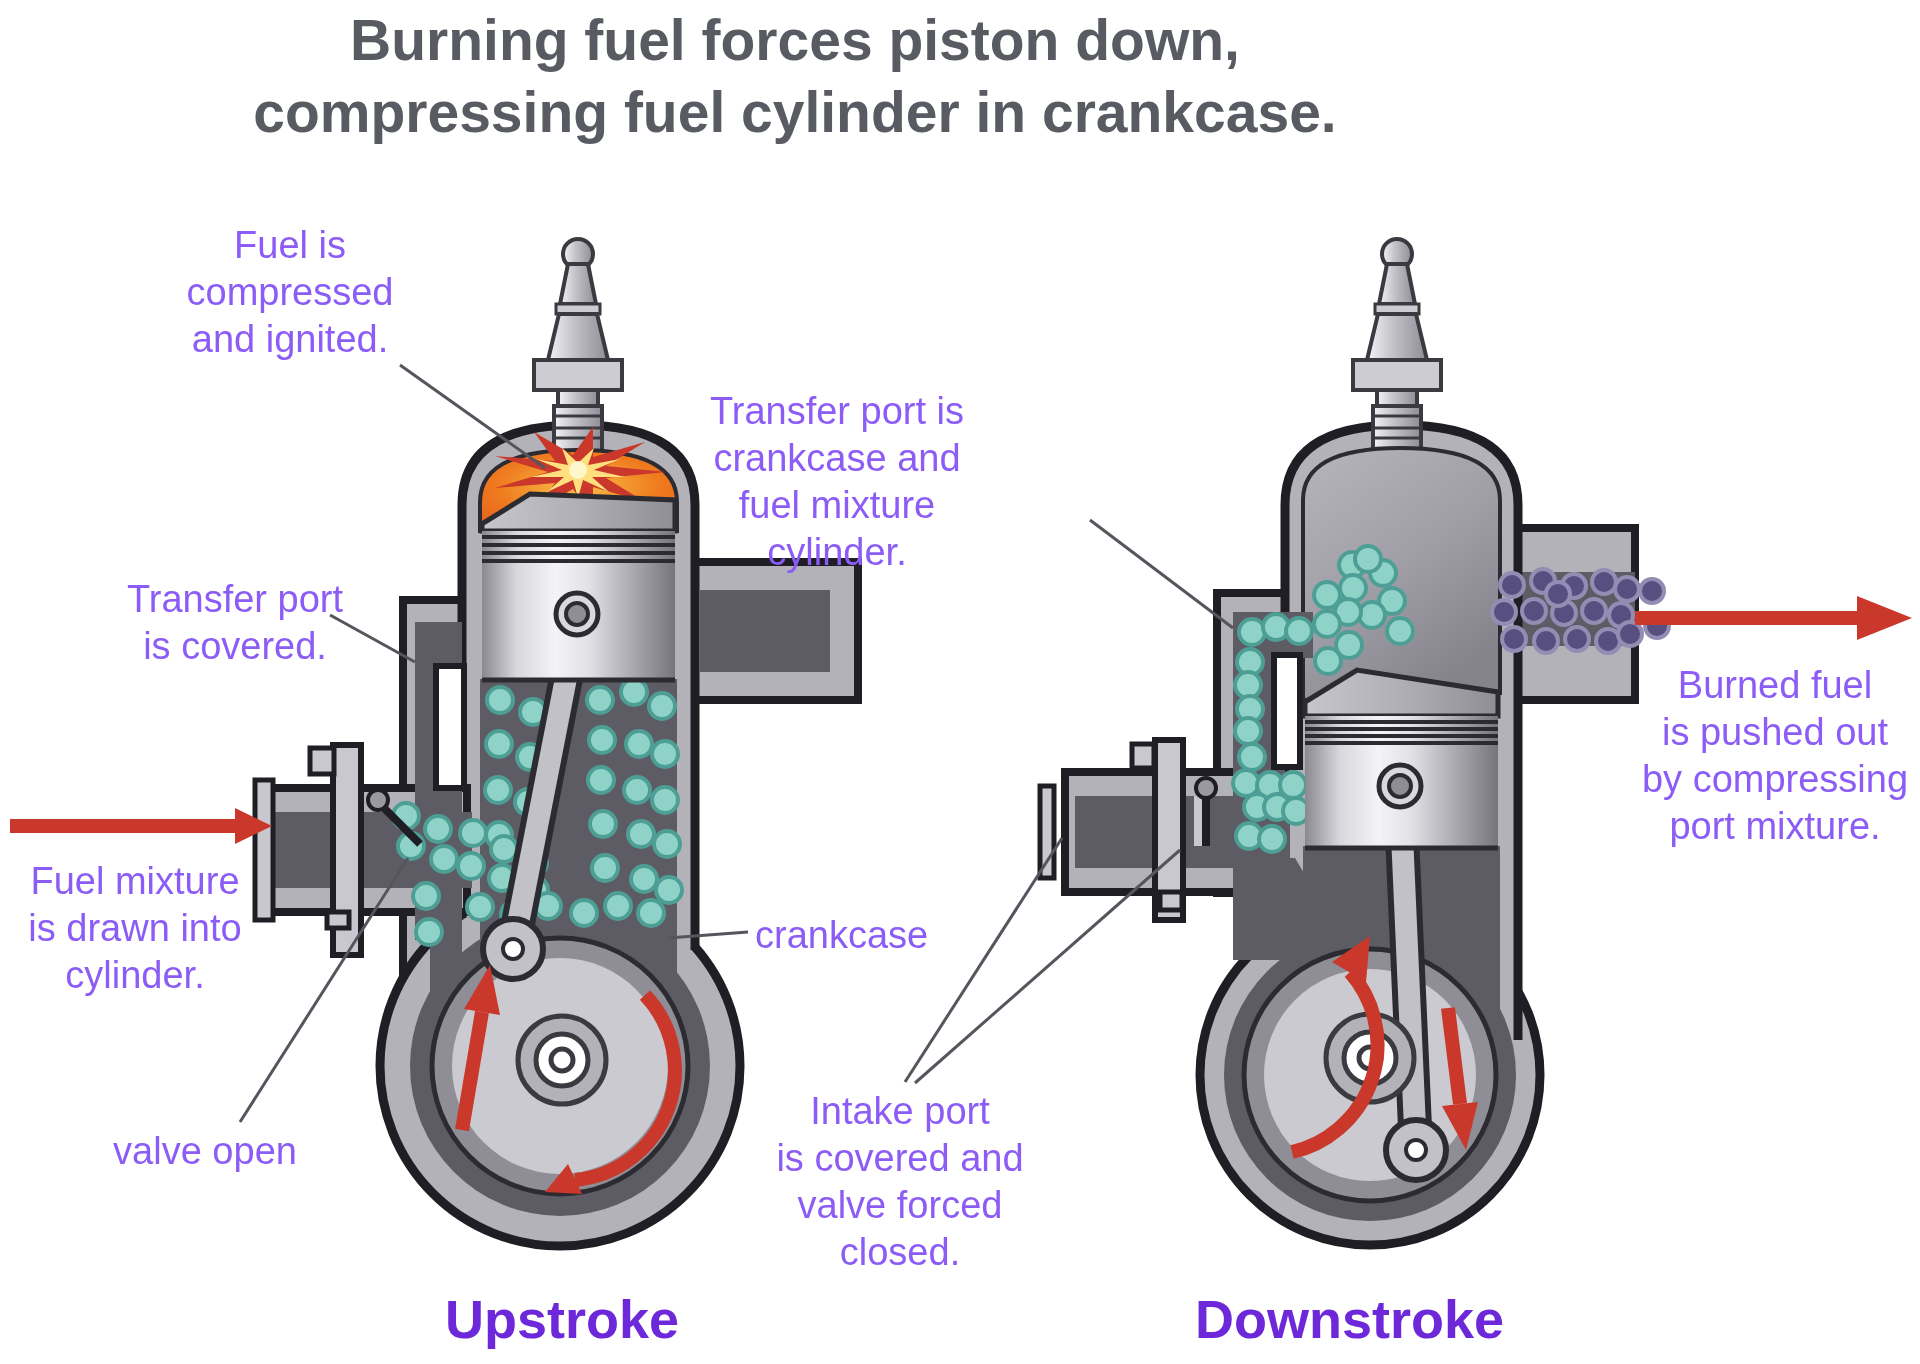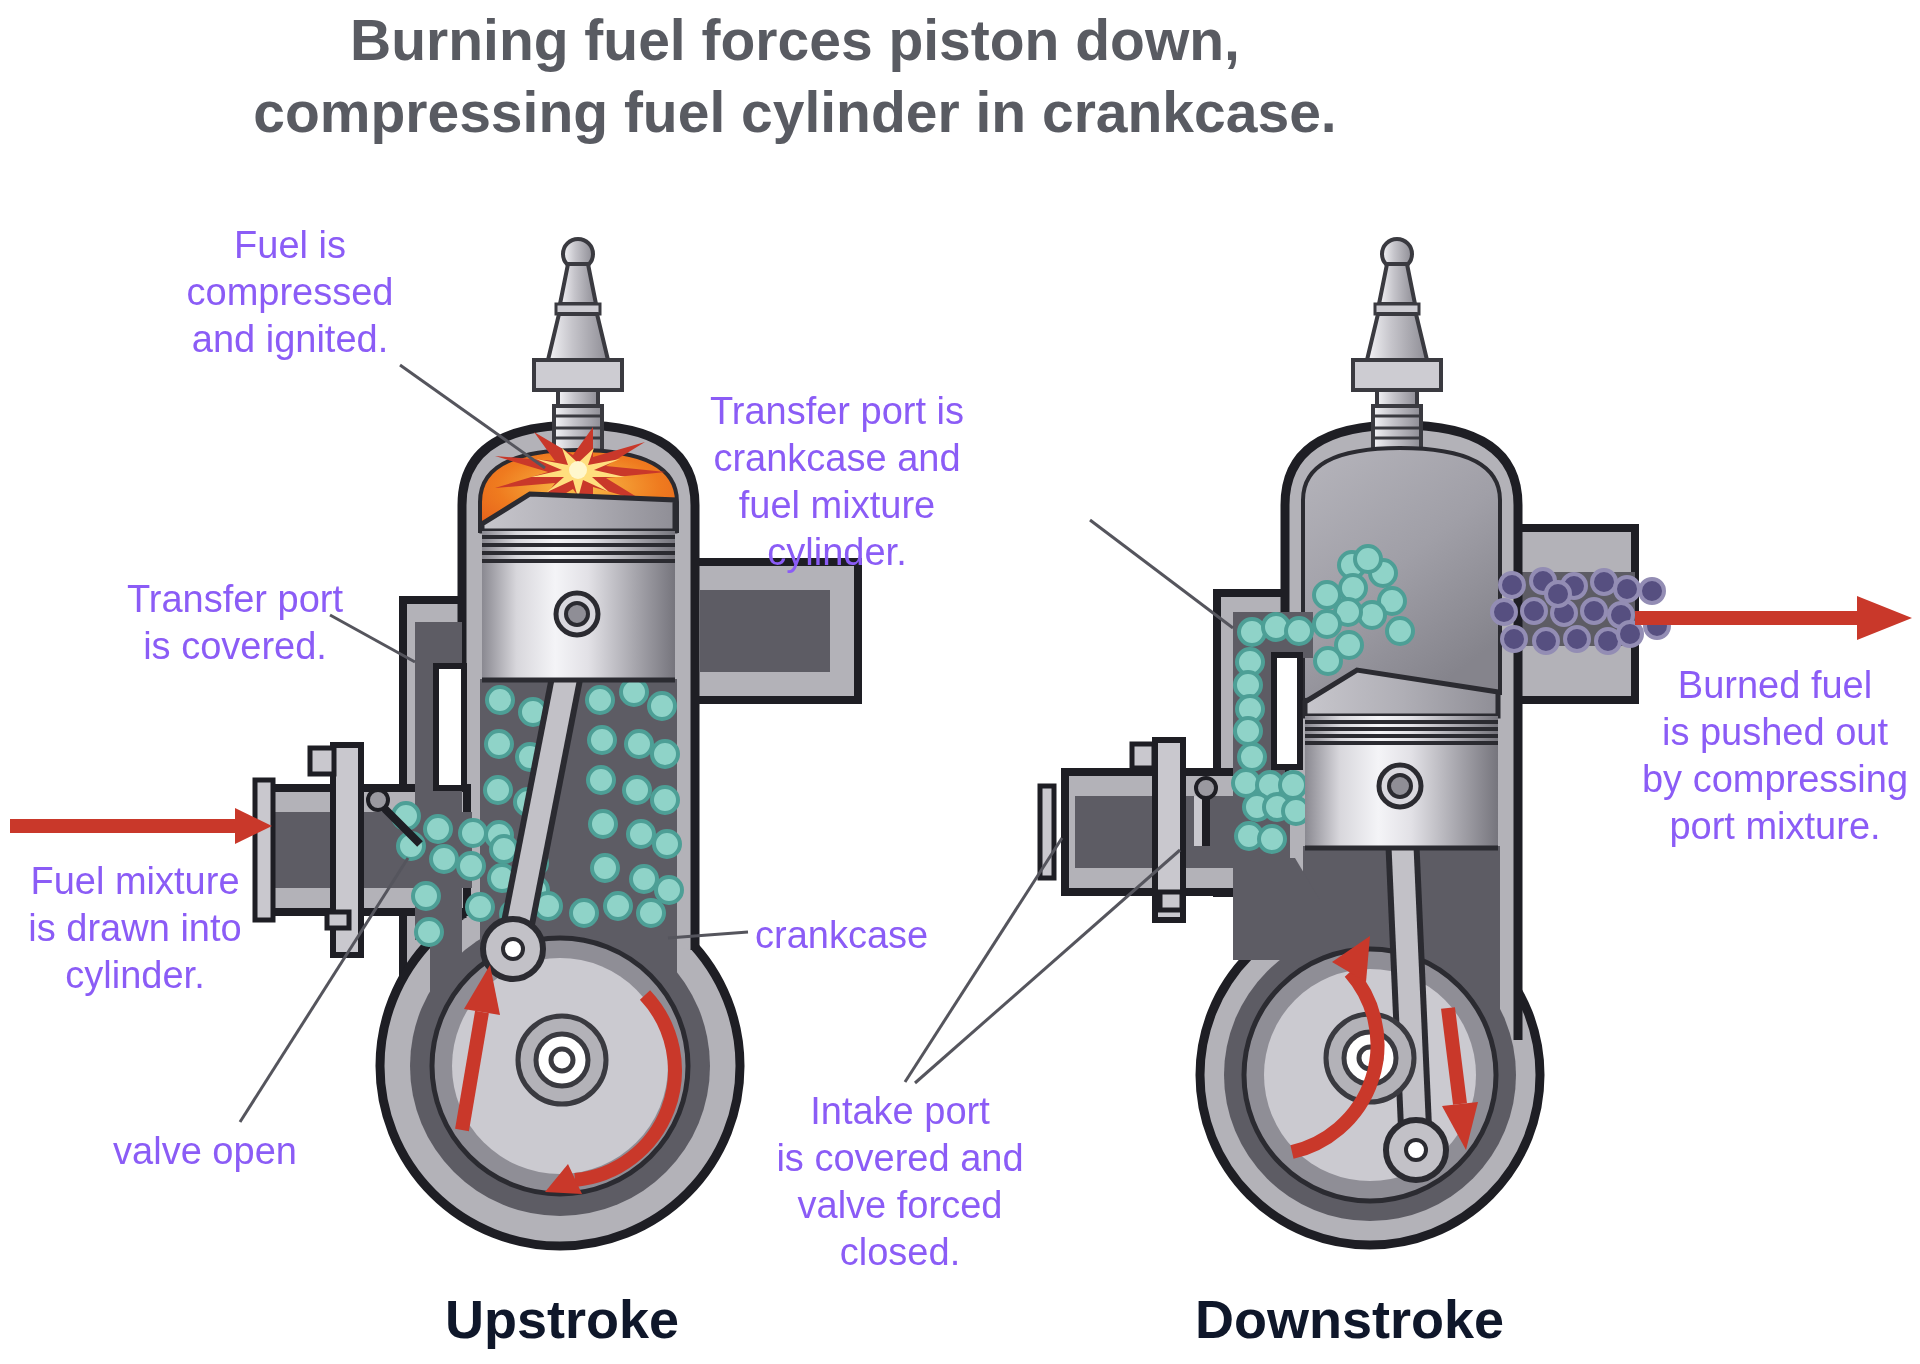--- a/index.html
+++ b/index.html
@@ -2,21 +2,21 @@
 <html><head>
 <meta charset="utf-8">
 <style>
   html,body{margin:0;padding:0;background:#fff;}
   .stage{position:relative;width:1920px;height:1364px;background:#ffffff;overflow:hidden;
          font-family:"Liberation Sans",sans-serif;}
   .stage svg{position:absolute;left:0;top:0;}
   .title{position:absolute;left:0;top:4px;width:1590px;text-align:center;
          font-weight:bold;font-size:57px;line-height:72px;color:#595b62;letter-spacing:0px;}
   .ann{position:absolute;font-size:38px;line-height:47px;color:#8b5cf6;text-align:center;}
-  .stroke-label{position:absolute;font-weight:bold;font-size:54px;color:#0f172a;text-align:center;width:300px;}
+  .stroke-label{position:absolute;font-weight:bold;font-size:54px;color:#6d28d9;text-align:center;width:300px;}
   .teal-dots circle{fill:#8fd3c8;stroke:#4d9f96;stroke-width:4;}
   .purple-dots circle{fill:#564f80;stroke:#938db4;stroke-width:4;}
   .leader{stroke:#55555d;stroke-width:3;fill:none;}
   .outline{stroke:#1e1e24;fill:none;}
 </style>
 </head>
 <body>
 
 <div class="stage">
 

